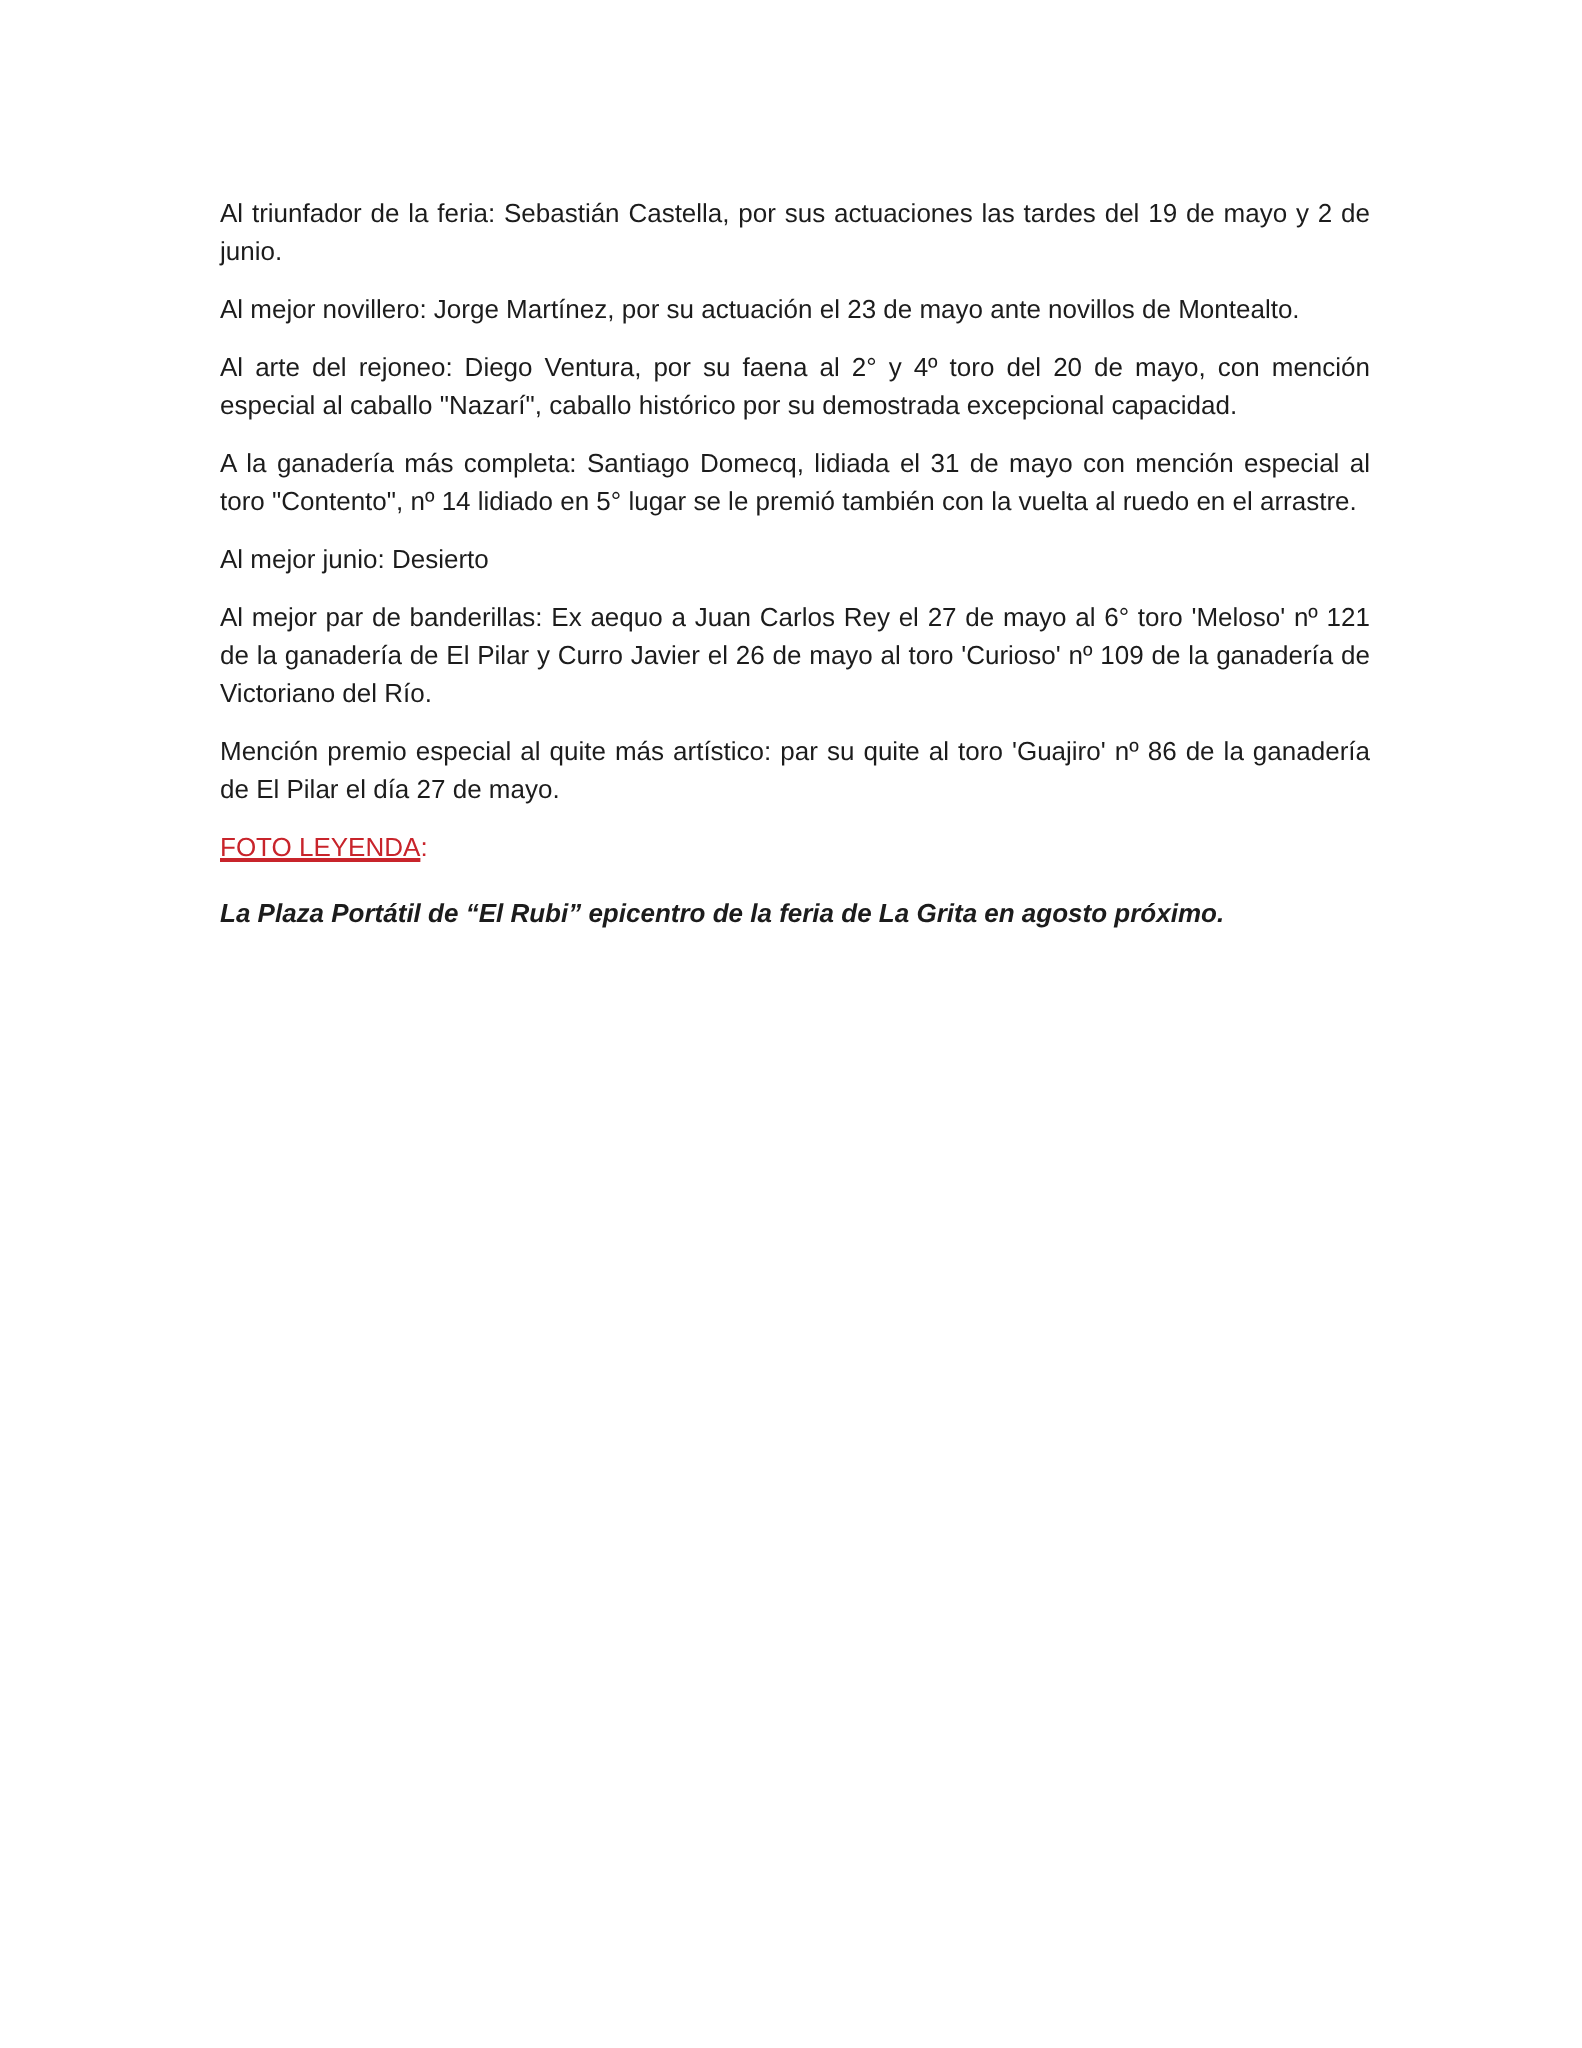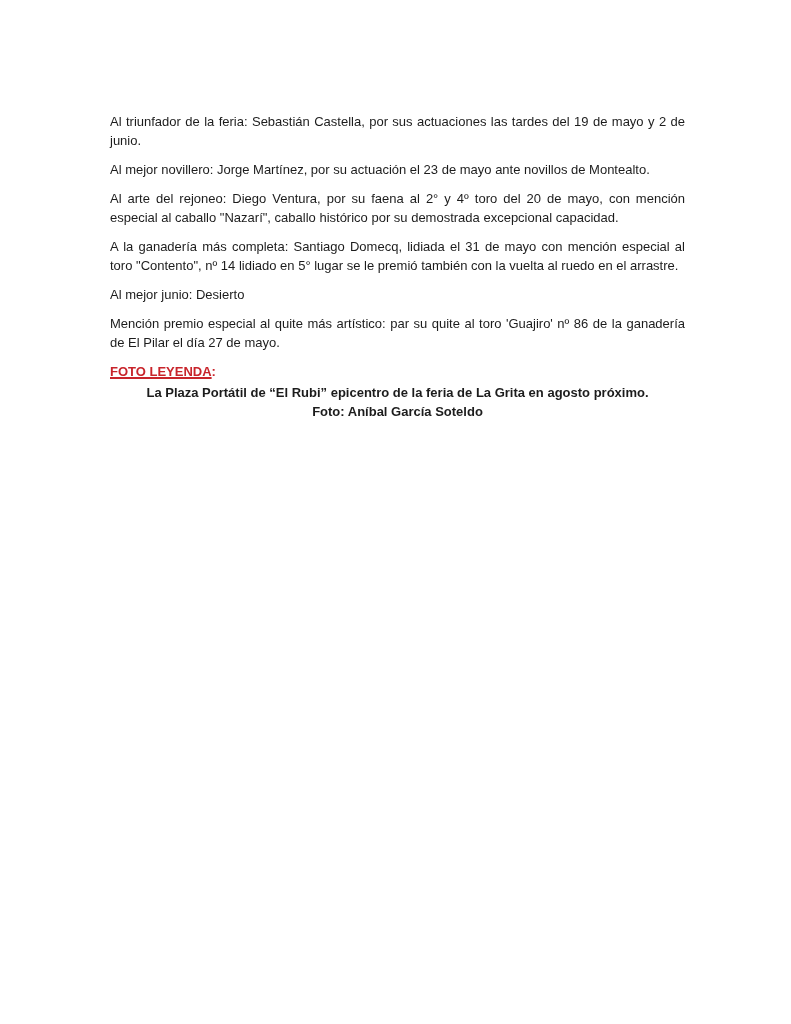--- a/index.html
+++ b/index.html
@@ -11,63 +11,64 @@
     position: relative;
     width: 791px;
     height: 1024px;
     background: #ffffff;
     overflow: hidden;
     font-family: "Liberation Sans", sans-serif;
   }
   .content {
     position: absolute;
     left: 110px;
-    top: 112px;
+    top: 97px;
     width: 575px;
     font-size: 13px;
     line-height: 19px;
     color: #1c1c1c;
     text-align: justify;
   }
   .content p.award {
     margin: 0 0 10px 0;
   }
   .foto-leyenda {
-    margin: 2px 0 2px 0;
+    margin: 2px 0 14px 0;
     text-align: left;
-    font-weight: bold;
+    font-weight: normal;
     color: #c8242b;
   }
   .foto-leyenda .label {
     text-decoration: underline;
     text-decoration-thickness: 1.5px;
   }
   .caption {
-    text-align: center;
+    text-align: left;
     font-weight: bold;
+    font-style: italic;
     color: #1c1c1c;
   }
   .caption div {
     line-height: 19px;
   }
 </style>
 </head>
 <body>
 
 <div class="page">
   <div class="content">
 
     <p class="award">Al triunfador de la feria: Sebastián Castella, por sus actuaciones las tardes del 19 de mayo y 2 de junio.</p>
     <p class="award">Al mejor novillero: Jorge Martínez, por su actuación el 23 de mayo ante novillos de Montealto.</p>
     <p class="award">Al arte del rejoneo: Diego Ventura, por su faena al 2° y 4º toro del 20 de mayo, con mención especial al caballo "Nazarí", caballo histórico por su demostrada excepcional capacidad.</p>
     <p class="award">A la ganadería más completa: Santiago Domecq, lidiada el 31 de mayo con mención especial al toro "Contento", nº 14 lidiado en 5° lugar se le premió también con la vuelta al ruedo en el arrastre.</p>
     <p class="award">Al mejor junio: Desierto</p>
+    <p class="award">Al mejor par de banderillas: Ex aequo a Juan Carlos Rey el 27 de mayo al 6° toro 'Meloso' nº 121 de la ganadería de El Pilar y Curro Javier el 26 de mayo al toro 'Curioso' nº 109 de la ganadería de Victoriano del Río.</p>
     <p class="award">Mención premio especial al quite más artístico: par su quite al toro 'Guajiro' nº 86 de la ganadería de El Pilar el día 27 de mayo.</p>
 
     <p class="foto-leyenda"><span class="label">FOTO LEYENDA</span><span>:</span></p>
 
     <div class="caption">
       <div>La Plaza Portátil de “El Rubi” epicentro de la feria de La Grita en agosto próximo.</div>
-      <div>Foto: Aníbal García Soteldo</div>
     </div>
 
   </div>
 </div>
 
 </body></html>

